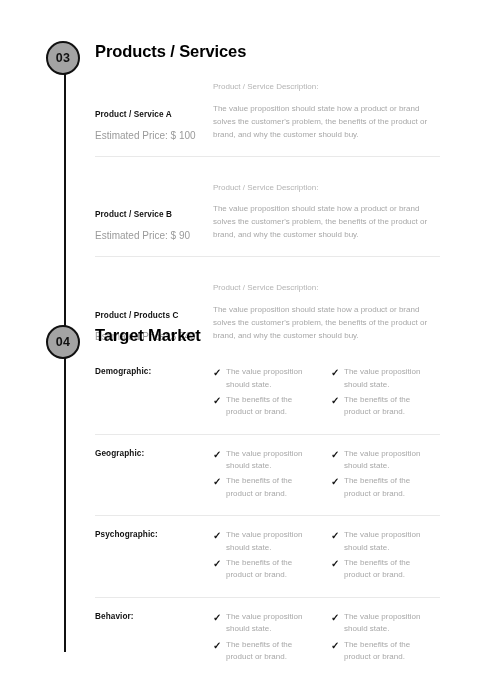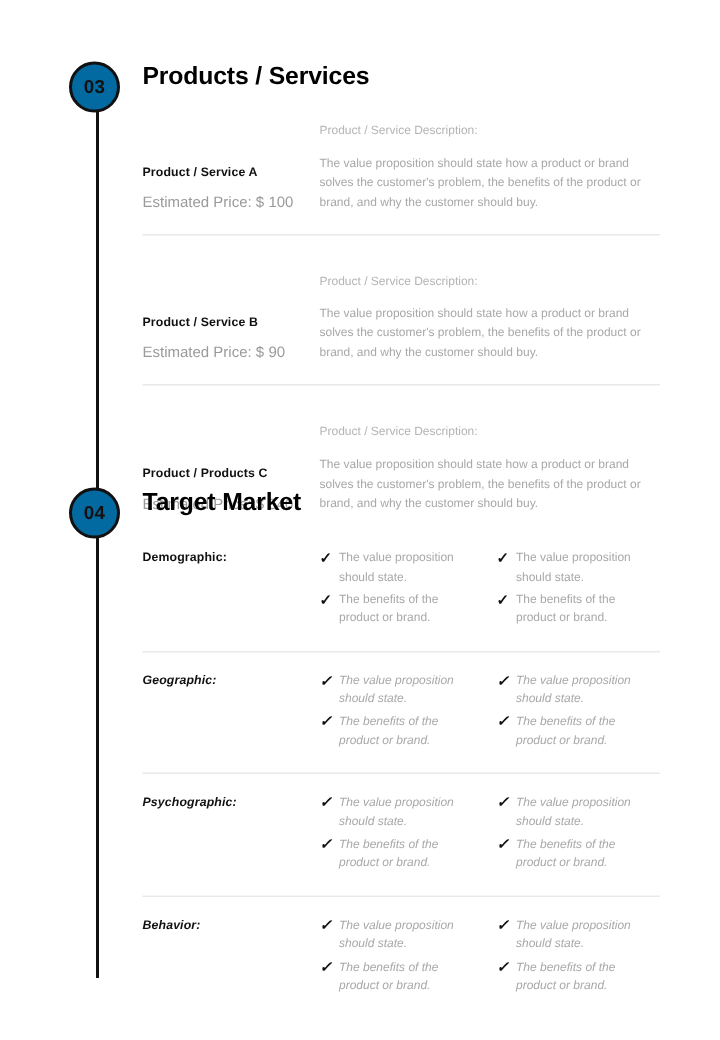--- a/index.html
+++ b/index.html
@@ -32,21 +32,21 @@
     background: #111111;
     z-index: 1;
   }
   .marker {
     position: absolute;
     left: 46px;
     width: 34px;
     height: 34px;
     border: 2px solid #111111;
     border-radius: 50%;
-    background: #0369a1;
+    background: #a3a3a3;
     box-sizing: border-box;
     z-index: 2;
     display: flex;
     align-items: center;
     justify-content: center;
   }
   .marker span {
     font-size: 12.5px;
     font-weight: 700;
     color: #111111;
@@ -118,21 +118,20 @@
 
   
   .tm-row {
     display: flex;
     align-items: flex-start;
     padding-bottom: 12px;
   }
   .tm-row + .tm-row {
     border-top: 1px solid #e9e9e9;
     padding-top: 13px;
-    font-style: italic;
   }
   .tm-label {
     width: 118px;
     flex: 0 0 118px;
     font-size: 8.2px;
     font-weight: 700;
     color: #111111;
     letter-spacing: 0.1px;
     line-height: 1.2;
     padding-top: 1px;

